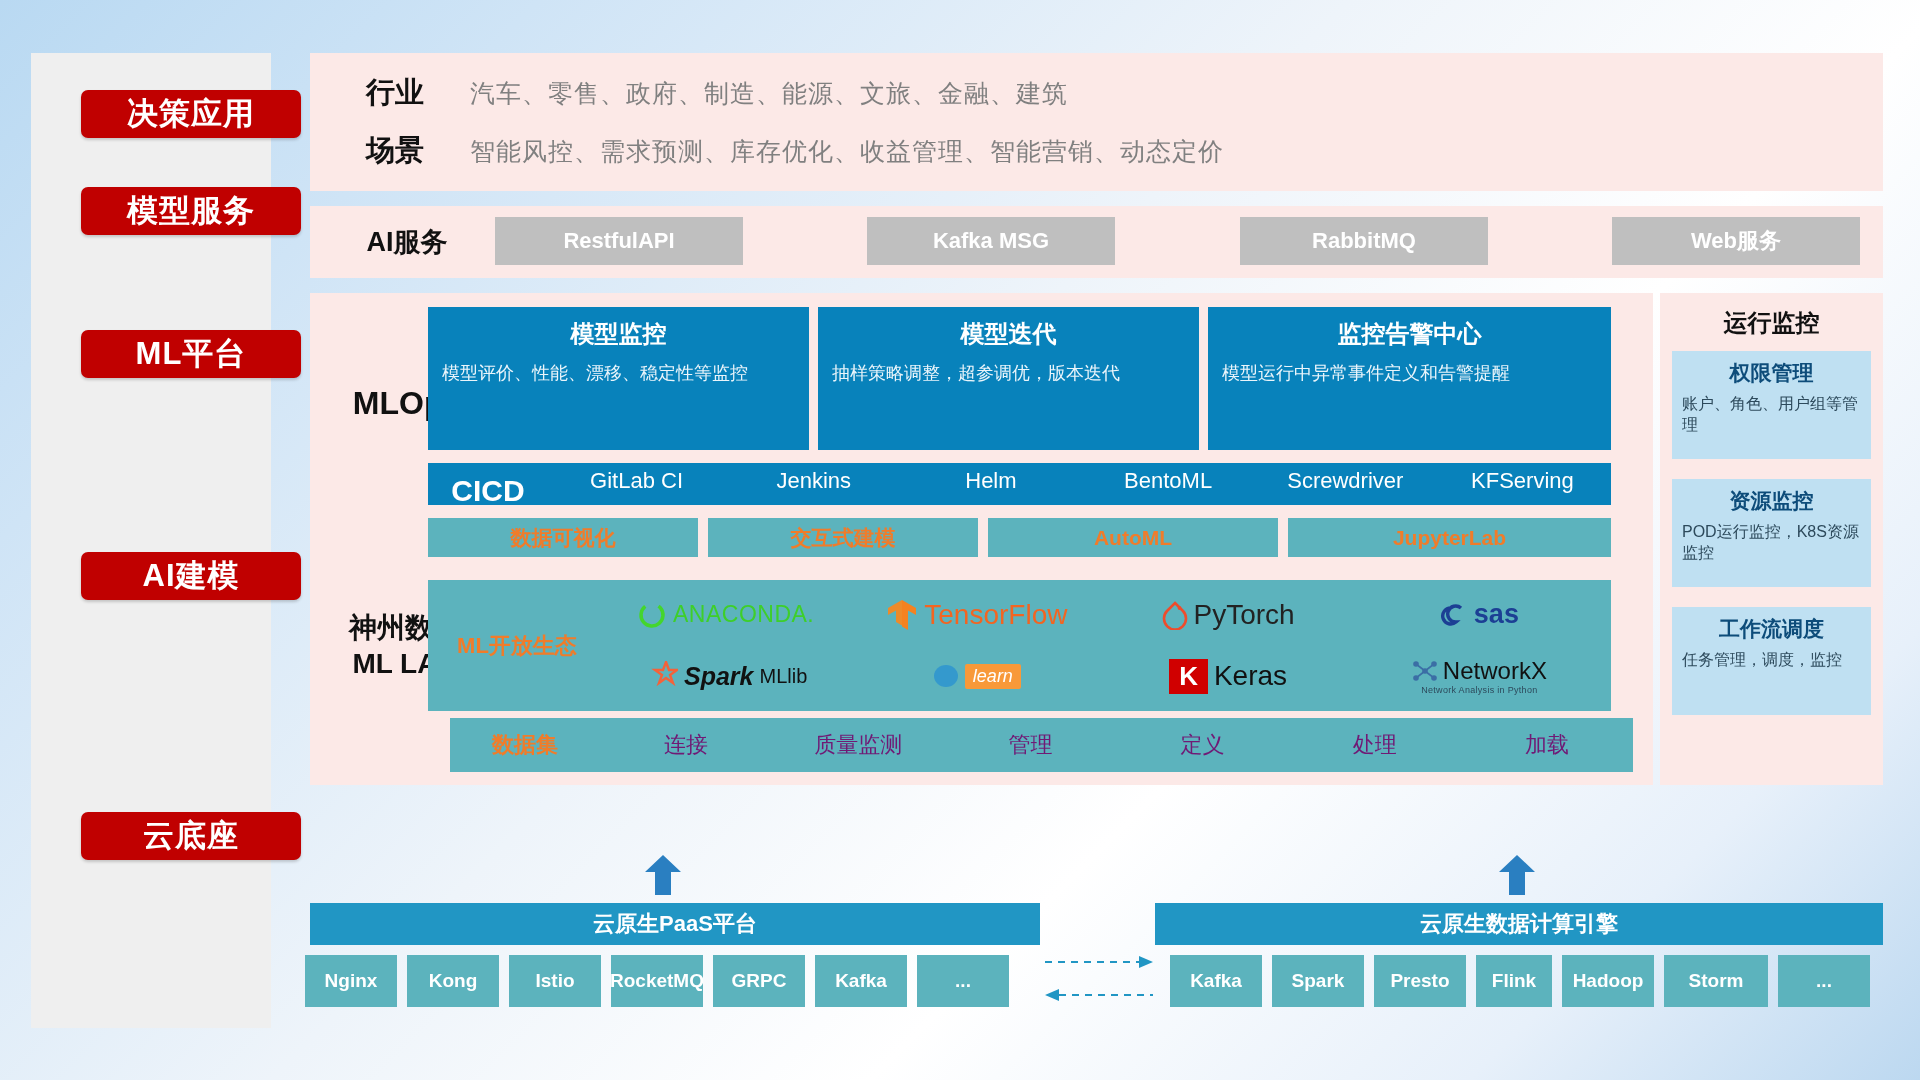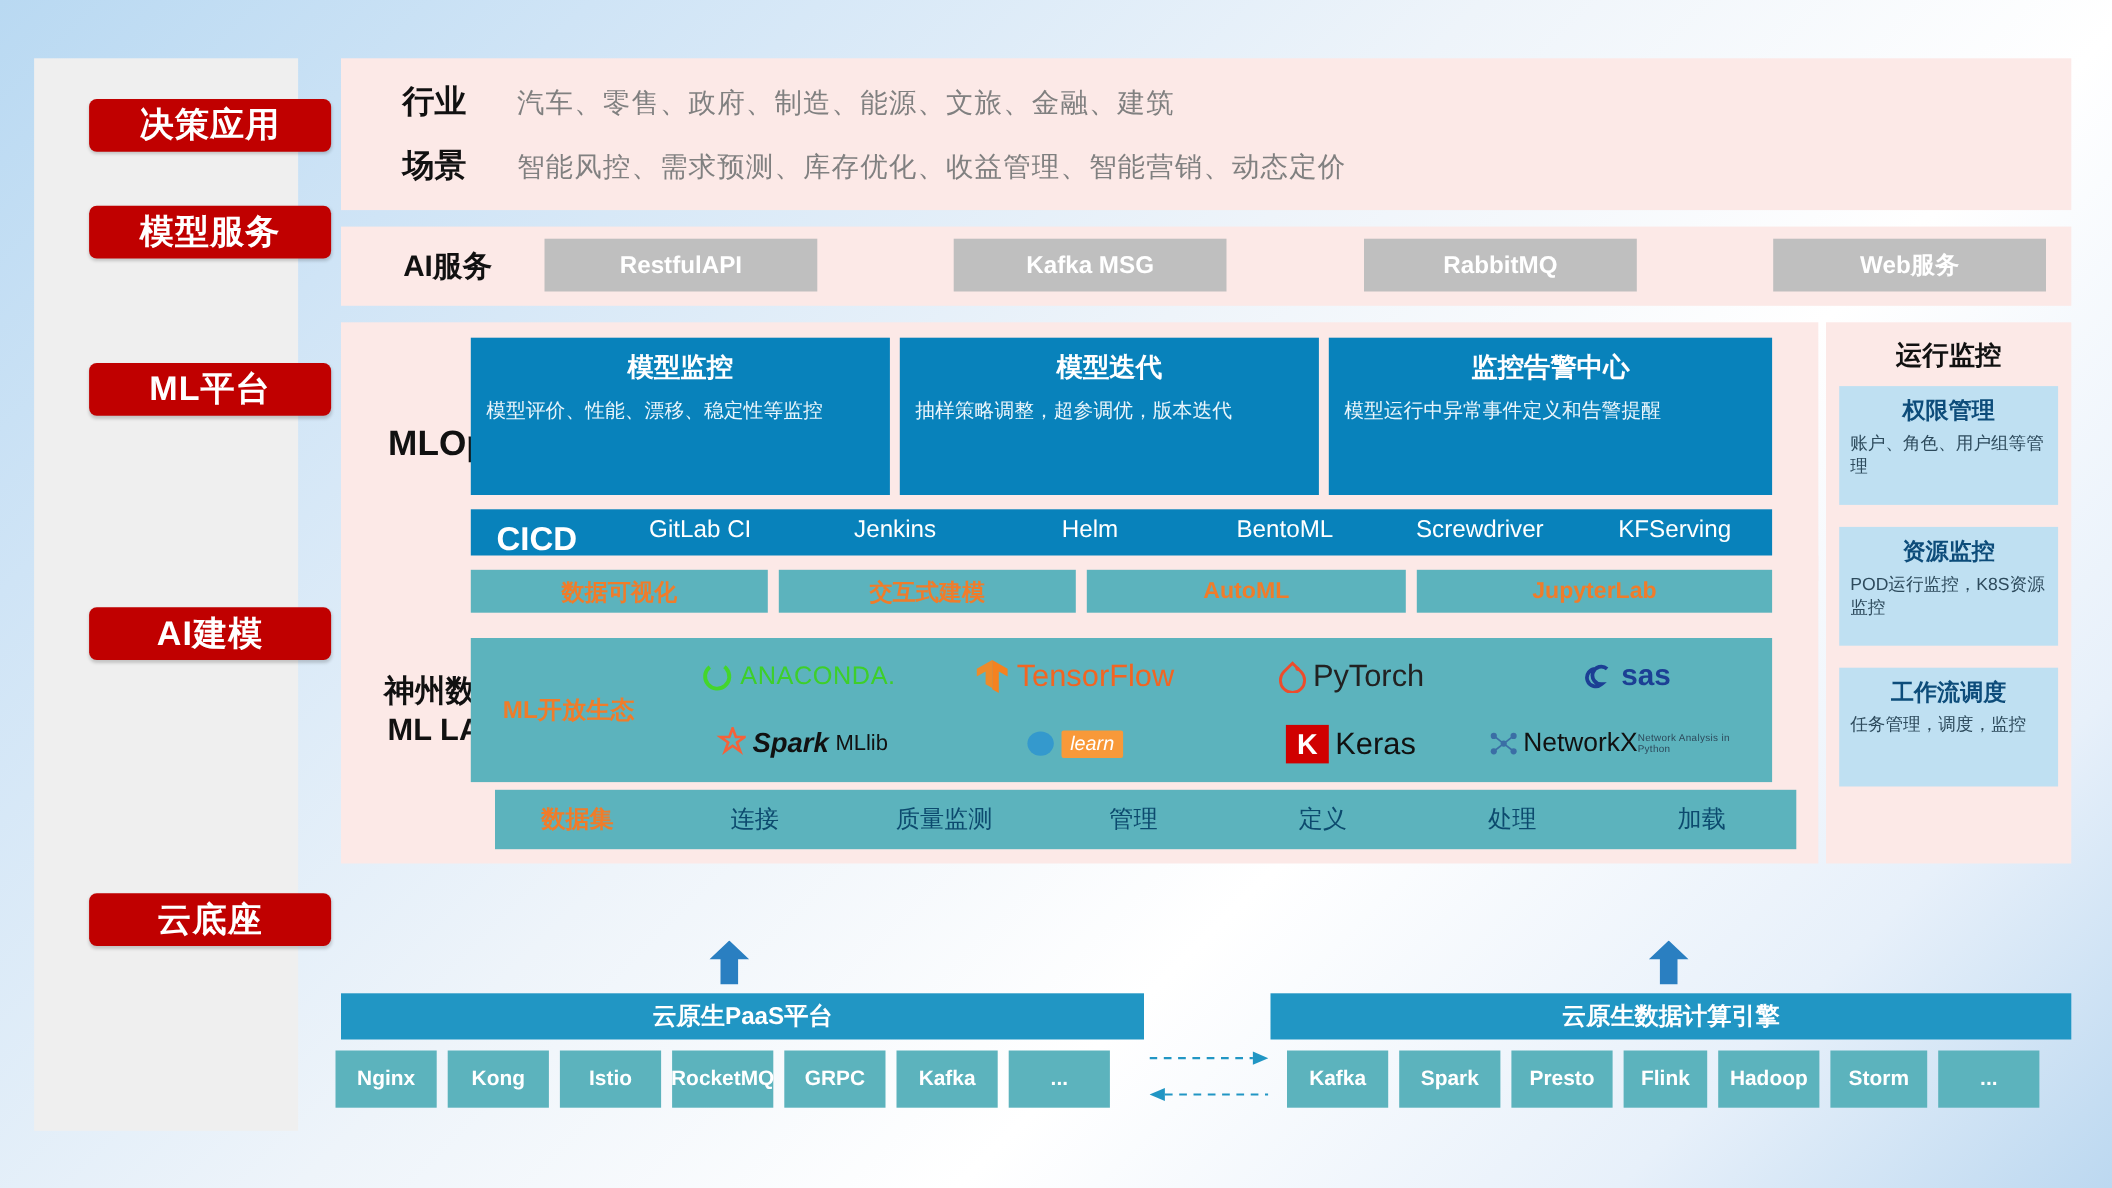--- a/index.html
+++ b/index.html
@@ -66,21 +66,21 @@
                color:#f07c2a; font-size:21px; font-weight:bold; }
   .eco { position:absolute; left:118px; top:75px; width:1183px; height:131px; background:#5cb3bd; }
   .eco-title { position:absolute; left:14px; top:50%; transform:translateY(-50%);
                width:150px; text-align:center; color:#f07c2a; font-size:22px; font-weight:bold; }
   .logo-grid { position:absolute; left:172px; top:4px; right:6px; bottom:4px;
                display:grid; grid-template-columns:repeat(4,1fr); grid-template-rows:1fr 1fr; }
   .logo { display:flex; align-items:center; justify-content:center; gap:6px; }
   .ds-bar { position:absolute; left:118px; top:213px; width:1183px; height:54px;
             background:#5cb3bd; display:flex; align-items:center;margin-left:22px; }
   .ds-title { width:150px; text-align:center; color:#f07c2a; font-size:22px; font-weight:bold; }
-  .ds-item { flex:1; text-align:center; font-size:22px; color:#0c4a6e; }
+  .ds-item { flex:1; text-align:center; font-size:22px; color:#701a75; }
 
   
   #rail-mon { position:absolute; left:1660px; top:293px; width:223px; height:492px; background:#fce9e7; }
   .mon-title { position:absolute; top:14px; left:0; width:100%; text-align:center;
                font-size:24px; font-weight:bold; color:#111; }
   .mon-card { position:absolute; left:12px; width:199px; background:#bfe0f2; padding:8px 10px; }
   .mon-card h5 { font-size:21px; font-weight:bold; color:#0d4c7a; text-align:center; margin-bottom:6px; }
   .mon-card p  { font-size:16px; color:#2d4a5c; line-height:1.32; }
 
   
@@ -239,21 +239,21 @@
             <ellipse cx="13" cy="13" rx="12" ry="11" fill="#3499cd"></ellipse>
           </svg>
           <span style="background:#f89939;color:#fff;padding:3px 8px;font-size:18px;font-style:italic;border-radius:2px;line-height:1.05;display:inline-block;text-align:center;">learn</span>
         </div>
 
         <div class="logo">
           <span style="background:#d00000;color:#fff;font-size:26px;font-weight:bold;padding:2px 10px;">K</span>
           <span style="color:#111;font-size:28px;">Keras</span>
         </div>
 
-        <div class="logo" style="gap:0;">
+        <div class="logo" style="flex-direction:column;gap:0;">
           <div style="display:flex;align-items:center;gap:5px;">
             <svg width="26" height="24" viewBox="0 0 26 24">
               <line x1="4" y1="5" x2="13" y2="12" stroke="#3b6ea5" stroke-width="1.6"></line>
               <line x1="22" y1="5" x2="13" y2="12" stroke="#3b6ea5" stroke-width="1.6"></line>
               <line x1="4" y1="19" x2="13" y2="12" stroke="#3b6ea5" stroke-width="1.6"></line>
               <line x1="22" y1="19" x2="13" y2="12" stroke="#3b6ea5" stroke-width="1.6"></line>
               <circle cx="4" cy="5" r="2.8" fill="#3b6ea5"></circle>
                 <circle cx="22" cy="5" r="2.8" fill="#3b6ea5"></circle>
               <circle cx="4" cy="19" r="2.8" fill="#3b6ea5"></circle>
                 <circle cx="22" cy="19" r="2.8" fill="#3b6ea5"></circle>
@@ -324,17 +324,17 @@
     <div class="chip" style="width:92px">Kafka</div>
     <div class="chip" style="width:92px">...</div>
   </div>
 
   <div class="chip-row" style="left:1170px;">
     <div class="chip" style="width:92px">Kafka</div>
     <div class="chip" style="width:92px">Spark</div>
     <div class="chip" style="width:92px">Presto</div>
     <div class="chip" style="width:76px">Flink</div>
     <div class="chip" style="width:92px">Hadoop</div>
-    <div class="chip" style="width:88px">Storm</div>
+    <div class="chip" style="width:104px">Storm</div>
     <div class="chip" style="width:92px">...</div>
   </div>
 
 </div>
 
 </body></html>

